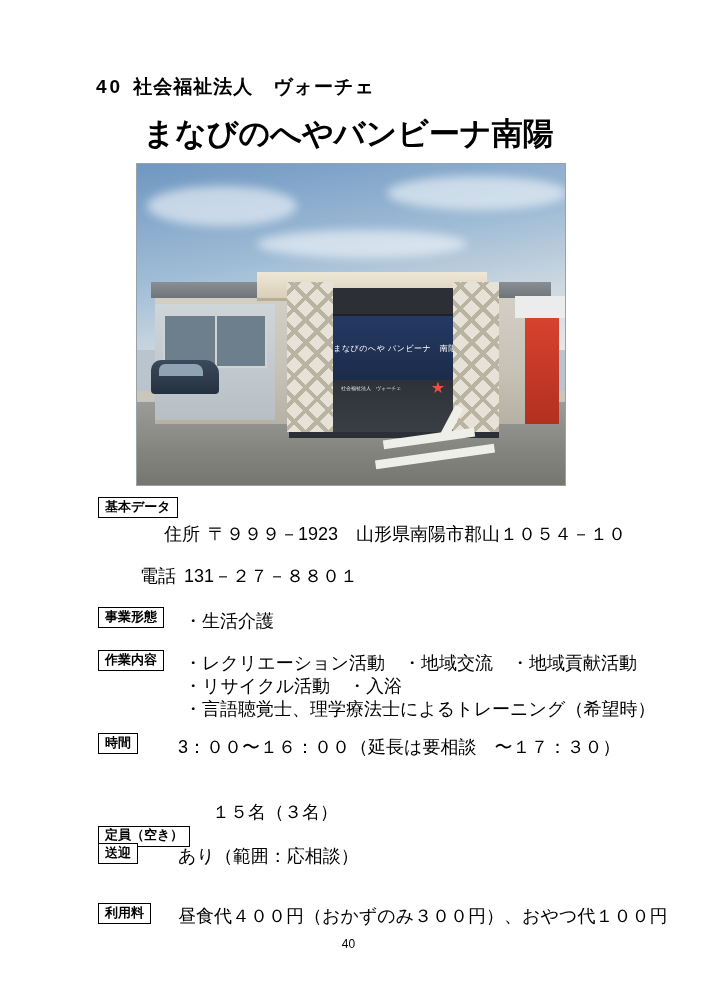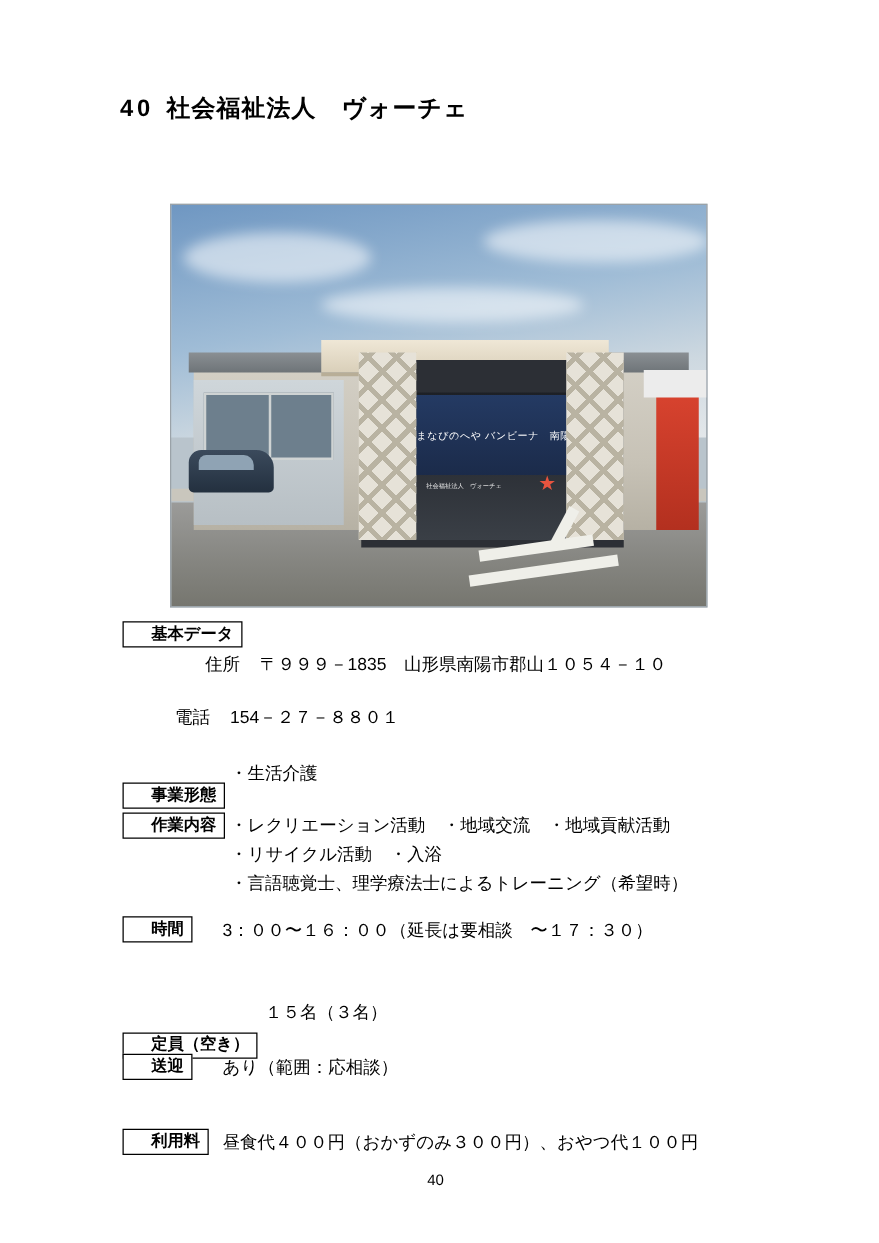--- a/index.html
+++ b/index.html
@@ -164,50 +164,51 @@
     transform: rotate(-8deg);
   }
   .rm1 { left: 246px; bottom: 42px; width: 92px; height: 9px; }
   .rm2 { left: 238px; bottom: 24px; width: 120px; height: 9px; }
   .rm3 { left: 310px; bottom: 46px; width: 9px; height: 34px; transform: rotate(28deg); }
 
   
   .label {
     position: absolute;
     border: 1px solid #000000;
-    padding: 2px 6px 3px 22px;
+    padding: 2px 6px 3px 6px;
     font-size: 13px;
     font-weight: bold;
     line-height: 1.1;
     white-space: nowrap;
     background: #ffffff;
   }
   .text {
     position: absolute;
-    font-size: 14px;
+    font-size: 18px;
     line-height: 1.55;
     white-space: nowrap;
   }
   .page-number {
     position: absolute;
     left: 0; right: 0;
     top: 937px;
     text-align: center;
     font-size: 12px;
   }
 </style>
 </head>
 <body>
 
 <div class="page">
 
   <div class="org-line">
     <span class="org-num">40</span><span>社会福祉法人　ヴォーチェ</span>
   </div>
 
+  <div class="title">まなびのへやバンビーナ南陽</div>
 
   <div class="photo">
     <div class="sky"></div>
     <div class="cloud c1"></div>
     <div class="cloud c2"></div>
     <div class="cloud c3"></div>
     <div class="ground"></div>
     <div class="kerb"></div>
     <div class="building"></div>
     <div class="wall-left"></div>
@@ -226,25 +227,25 @@
     <div class="lattice r"></div>
     <div class="car"></div>
     <div class="redpost"></div>
     <div class="road-mark rm1"></div>
     <div class="road-mark rm2"></div>
     <div class="road-mark rm3"></div>
   </div>
 
   <div class="label" style="left:98px; top:497px;">基本データ</div>
   <div class="text" style="left:164px; top:521px;">住所</div>
-  <div class="text" style="left:208px; top:521px;">〒９９９－1835　山形県南陽市郡山１０５４－１０</div>
+  <div class="text" style="left:208px; top:521px;">〒９９９－1923　山形県南陽市郡山１０５４－１０</div>
   <div class="text" style="left:140px; top:563px;">電話</div>
-  <div class="text" style="left:184px; top:563px;">154－２７－８８０１</div>
-
-  <div class="label" style="left:98px; top:626px;font-family:Liberation Serif, serif;">事業形態</div>
+  <div class="text" style="left:184px; top:563px;">131－２７－８８０１</div>
+
+  <div class="label" style="left:98px; top:607px;font-family:Liberation Serif, serif;">事業形態</div>
   <div class="text" style="left:184px; top:608px;">・生活介護</div>
 
   <div class="label" style="left:98px; top:650px;text-align:center;">作業内容</div>
   <div class="text" style="left:184px; top:650px;">・レクリエーション活動　・地域交流　・地域貢献活動</div>
   <div class="text" style="left:184px; top:696px;">・言語聴覚士、理学療法士によるトレーニング（希望時）</div>
   <div class="text" style="left:184px; top:673px;">・リサイクル活動　・入浴</div>
 
   <div class="label" style="left:98px; top:733px;">時間</div>
   <div class="text" style="left:178px; top:734px;">3：００〜１６：００（延長は要相談　〜１７：３０）</div>
 

